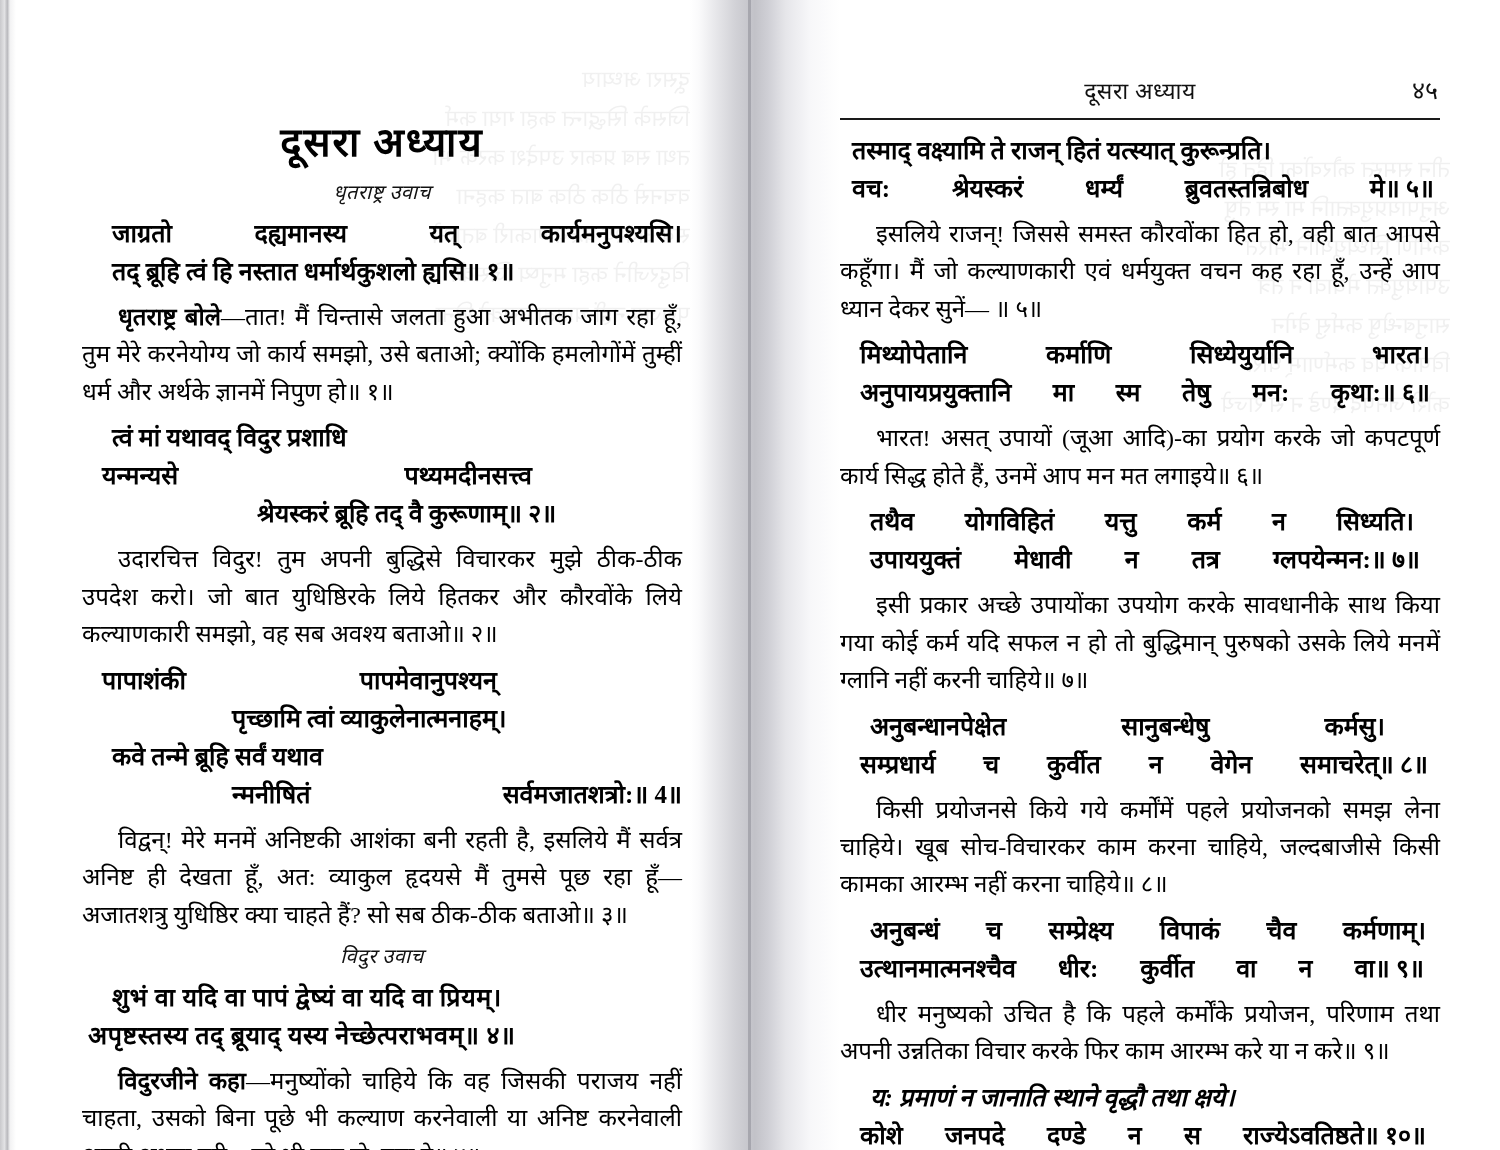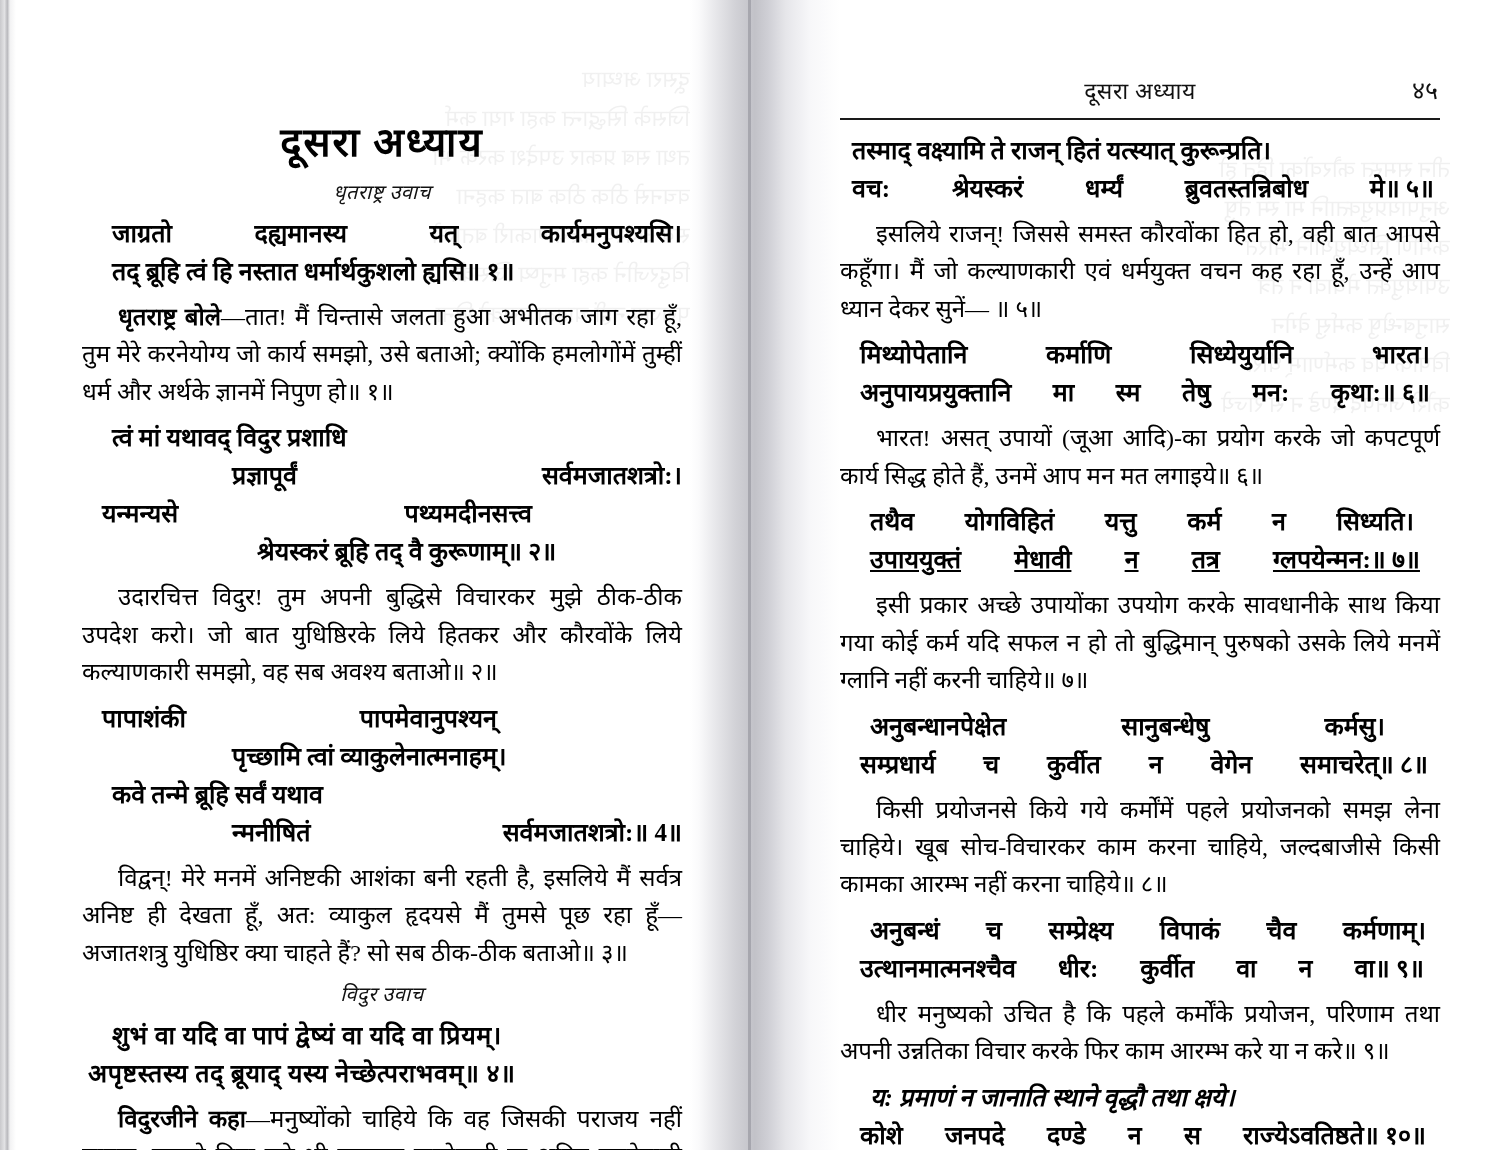--- a/index.html
+++ b/index.html
@@ -194,24 +194,20 @@
           <span>यत्</span>
           <span>कार्यमनुपश्यसि।</span>
         </span>
         <span class="vline indent1">तद् ब्रूहि त्वं हि नस्तात धर्मार्थकुशलो ह्यसि॥ १॥</span>
       </div>
 
       <div class="prose"><b>धृतराष्ट्र बोले</b><span>—तात! मैं चिन्तासे जलता हुआ अभीतक जाग रहा हूँ, तुम मेरे करनेयोग्य जो कार्य समझो, उसे बताओ; क्योंकि हमलोगोंमें तुम्हीं धर्म और अर्थके ज्ञानमें निपुण हो॥ १॥</span></div>
 
       <div class="verse">
         <span class="vline indent1">त्वं मां यथावद् विदुर प्रशाधि</span>
-        <span class="vline spread indent3">
-          <span>प्रज्ञापूर्वं</span>
-          <span>सर्वमजातशत्रो:।</span>
-        </span>
         <span class="vline spread" style="padding-left:20px;padding-right:150px;">
           <span>यन्मन्यसे</span>
           <span>पथ्यमदीनसत्त्व</span>
         </span>
         <span class="vline indent4">श्रेयस्करं ब्रूहि तद् वै कुरूणाम्॥ २॥</span>
       </div>
 
       <div class="prose"><b></b><span>उदारचित्त विदुर! तुम अपनी बुद्धिसे विचारकर मुझे ठीक-ठीक उपदेश करो। जो बात युधिष्ठिरके लिये हितकर और कौरवोंके लिये कल्याणकारी समझो, वह सब अवश्य बताओ॥ २॥</span></div>
 
       <div class="verse">
@@ -294,21 +290,21 @@
 
       <div class="verse">
         <span class="vline spread" style="padding-left:30px;padding-right:26px;">
           <span>तथैव</span>
           <span>योगविहितं</span>
           <span>यत्तु</span>
           <span>कर्म</span>
           <span>न</span>
           <span>सिध्यति।</span>
         </span>
-        <span class="vline spread" style="padding-left:30px;padding-right:20px;text-decoration:underline;">
+        <span class="vline spread" style="padding-left:30px;padding-right:20px;">
           <span>उपाययुक्तं</span>
           <span>मेधावी</span>
           <span>न</span>
           <span>तत्र</span>
           <span>ग्लपयेन्मन:॥ ७॥</span>
         </span>
       </div>
 
       <div class="prose"><span>इसी प्रकार अच्छे उपायोंका उपयोग करके सावधानीके साथ किया गया कोई कर्म यदि सफल न हो तो बुद्धिमान् पुरुषको उसके लिये मनमें ग्लानि नहीं करनी चाहिये॥ ७॥</span></div>
 

